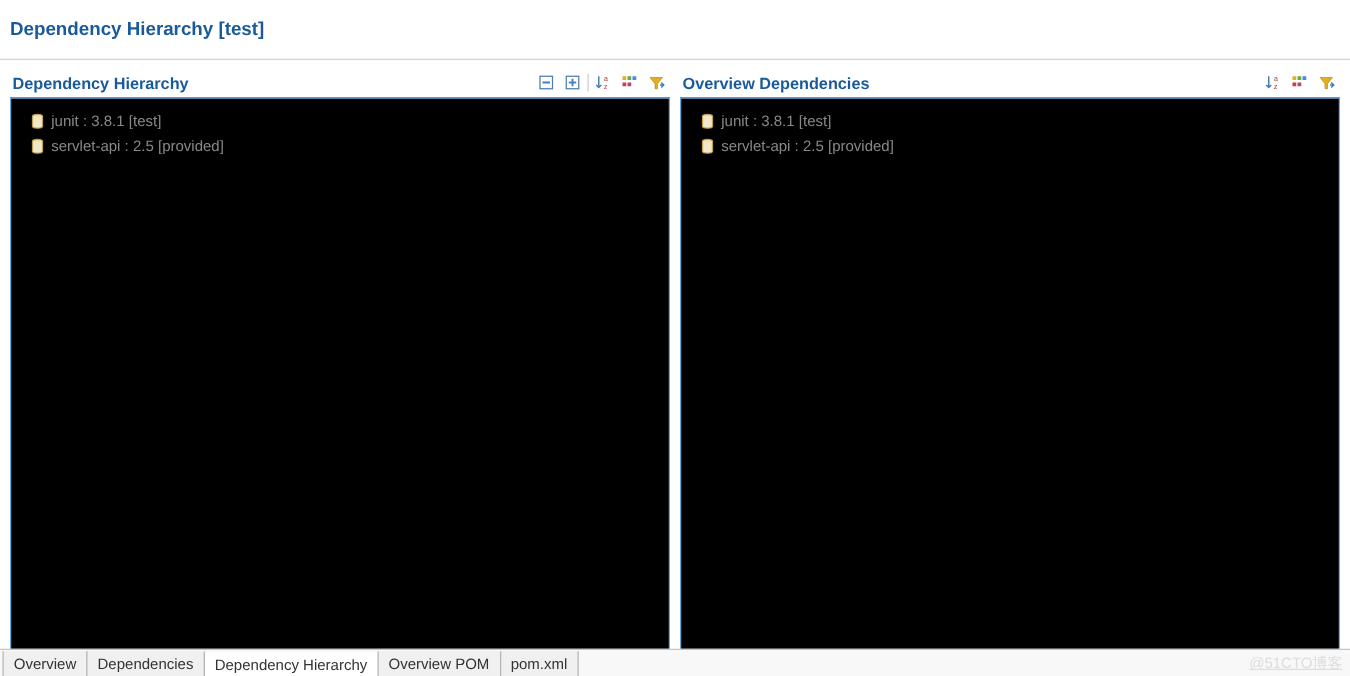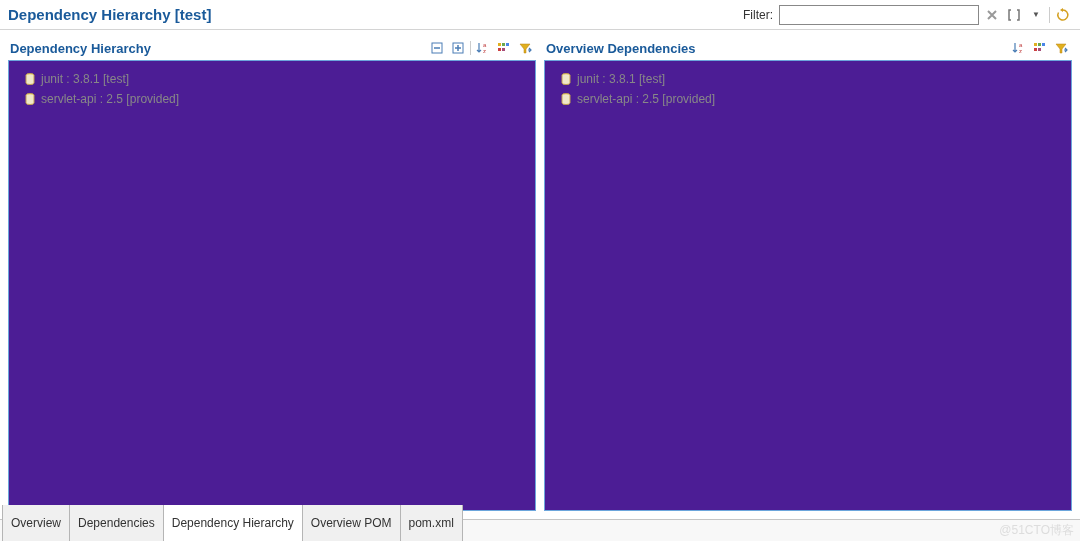--- a/index.html
+++ b/index.html
@@ -11,21 +11,21 @@
       height: 541px;
       overflow: hidden;
       position: relative;
     }
     .header {
       display: flex;
       align-items: center;
       justify-content: space-between;
       padding: 4px 8px;
       border-bottom: 1px solid #d4d4d4;
-      height: 30px;
+      height: 48px;
     }
     .page-title {
       font-size: 15px;
       font-weight: bold;
       color: #1a5a9a;
     }
     .header-right {
       display: flex;
       align-items: center;
       gap: 4px;
@@ -82,21 +82,21 @@
       width: 18px;
       height: 18px;
       display: flex;
       align-items: center;
       justify-content: center;
       cursor: pointer;
     }
     .panel-body {
       flex: 1;
       border: 1px solid #6ca6dc;
-      background: #4c1d95;
+      background: #000000;
       padding: 8px;
       overflow: auto;
     }
     .tree-item {
       display: flex;
       align-items: center;
       gap: 4px;
       height: 20px;
       color: #888;
       font-size: 12px;
@@ -113,21 +113,21 @@
       bottom: 0;
       left: 0;
       right: 0;
       display: flex;
       align-items: flex-end;
       height: 22px;
       border-top: 1px solid #c5c5c5;
       background: #f8f8f8;
     }
     .tab {
-      padding: 18px 8px;
+      padding: 2px 8px;
       border: 1px solid #b5b5b5;
       border-top: none;
       border-bottom: none;
       background: #f0f0f0;
       color: #333;
       cursor: pointer;
       font-size: 12px;
       height: 20px;
       display: flex;
       align-items: center;
@@ -140,52 +140,29 @@
       position: relative;
       top: 1px;
     }
     .watermark {
       position: absolute;
       bottom: 2px;
       right: 6px;
       color: #ddd;
       font-size: 12px;
       pointer-events: none;
+      text-decoration: underline;
     }
     .dropdown-arrow { font-size: 8px; color: #555; }
   </style>
 </head>
 <body>
 
 <div class="header">
   <div class="page-title">Dependency Hierarchy [test]</div>
-  <div class="header-right">
-    <span class="filter-label">Filter:</span>
-    <input class="filter-input" type="text" value="" style="">
-    <div class="header-icon-btn">
-      <svg width="12" height="12" viewBox="0 0 12 12">
-          <path d="M2 2 L10 10 M10 2 L2 10" stroke="#999" stroke-width="2" fill="none"></path>
-        </svg>
-    </div>
-    <div class="header-icon-btn">
-      <svg width="14" height="12" viewBox="0 0 14 12">
-          <path d="M4 1 L2 1 L2 11 L4 11 M10 1 L12 1 L12 11 L10 11" stroke="#777" stroke-width="1.5" fill="none"></path>
-        </svg>
-    </div>
-    <div class="header-icon-btn">
-      <span class="dropdown-arrow">▼</span>
-    </div>
-    <div style="width:1px;height:16px;background:#ccc;"></div>
-    <div class="header-icon-btn">
-      <svg width="14" height="14" viewBox="0 0 14 14">
-          <path d="M7 2 A5 5 0 1 1 2.5 4.5" stroke="#d4a020" stroke-width="1.5" fill="none"></path>
-          <path d="M7 0 L7 4 L4 2 Z" fill="#d4a020"></path>
-        </svg>
-    </div>
-  </div>
 </div>
 
 <div class="content">
   <div class="panel">
     <div class="panel-header">
       <div class="panel-title">Dependency Hierarchy</div>
       <div class="panel-toolbar">
         <div class="tool-btn">
           <svg width="12" height="12" viewBox="0 0 12 12">
               <rect x="1" y="1" width="10" height="10" stroke="#4a7db5" fill="none"></rect>

